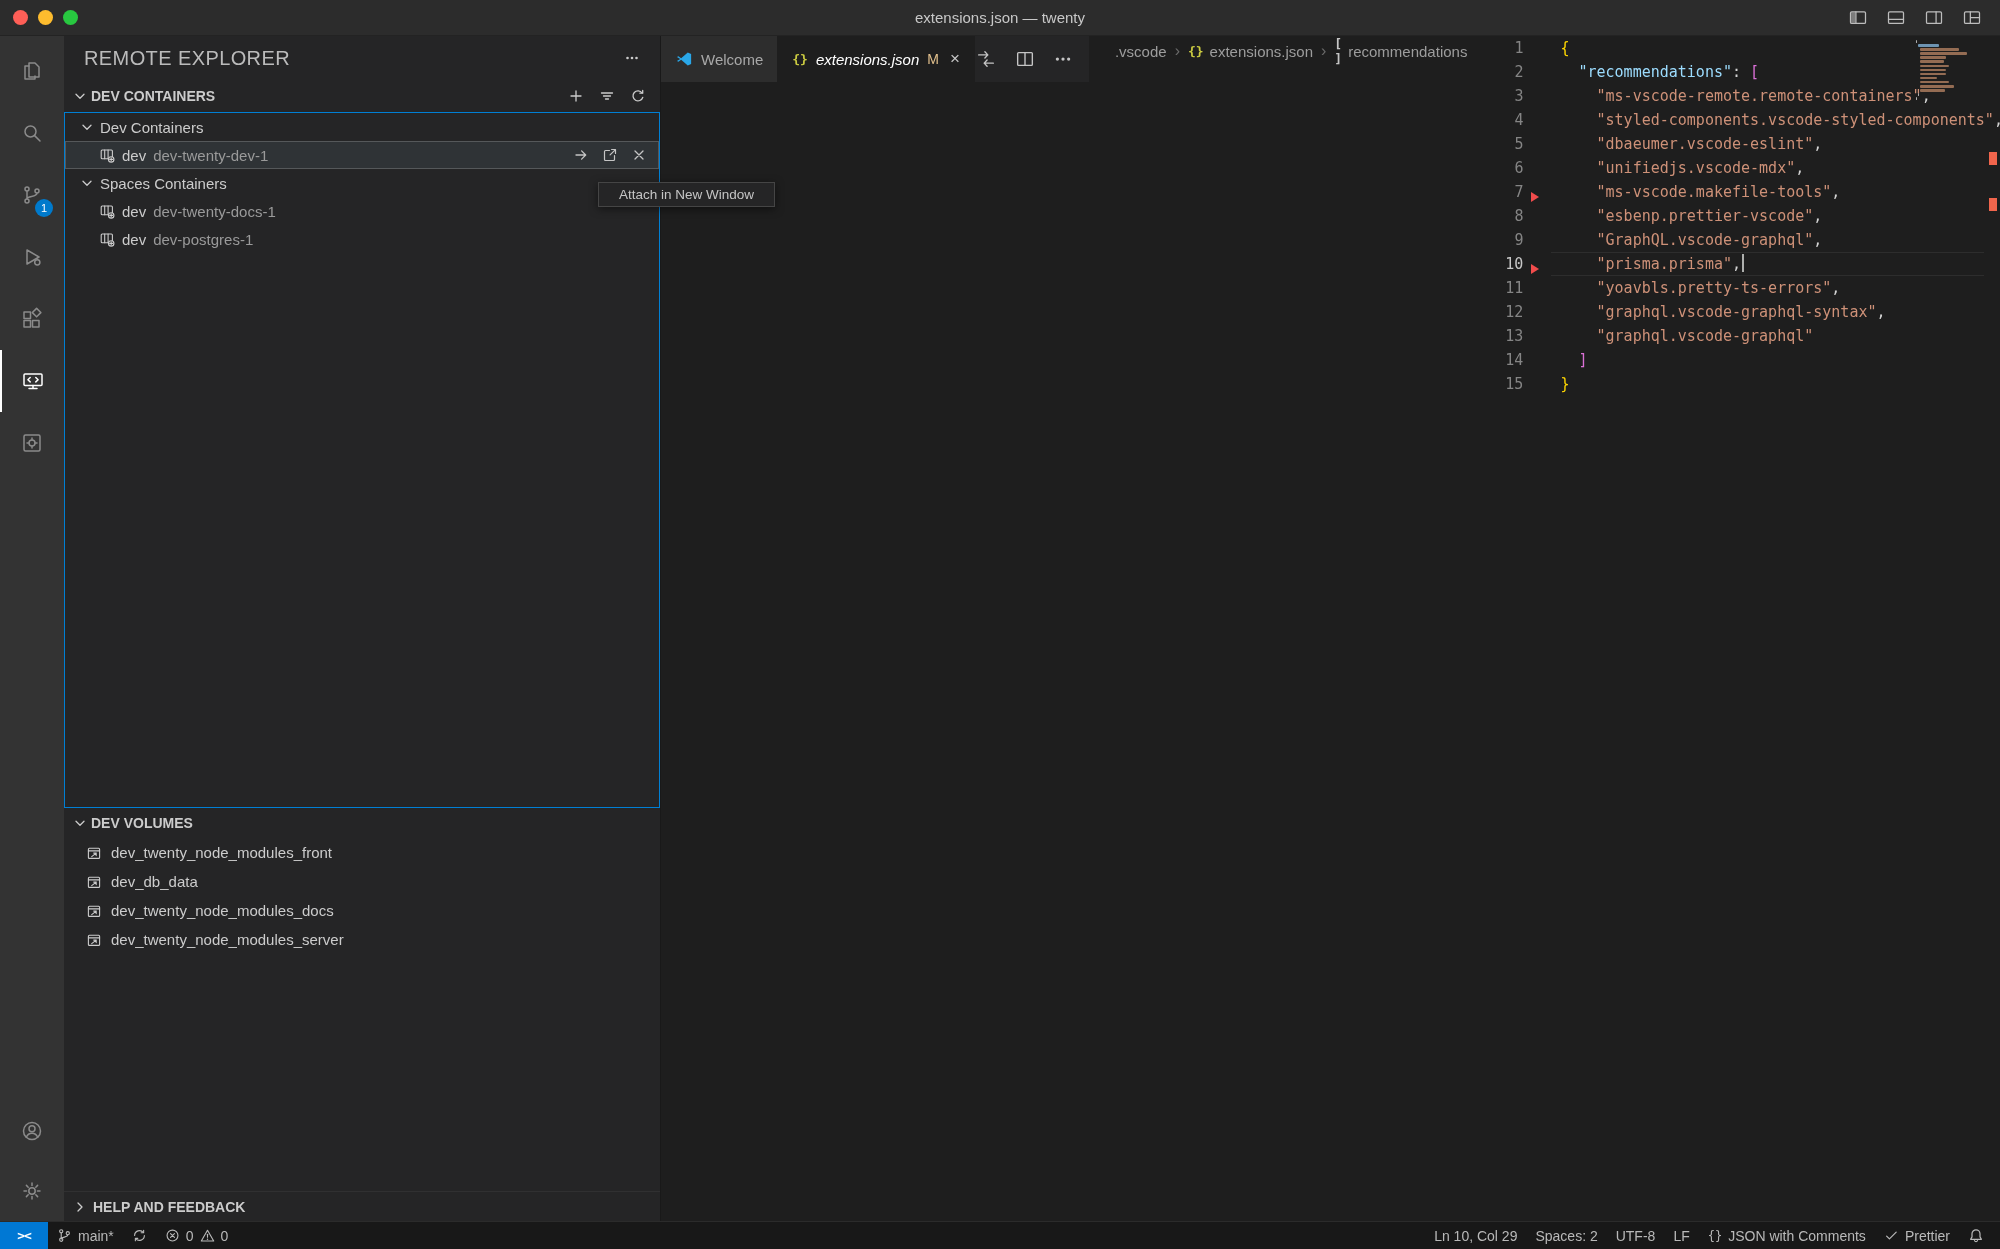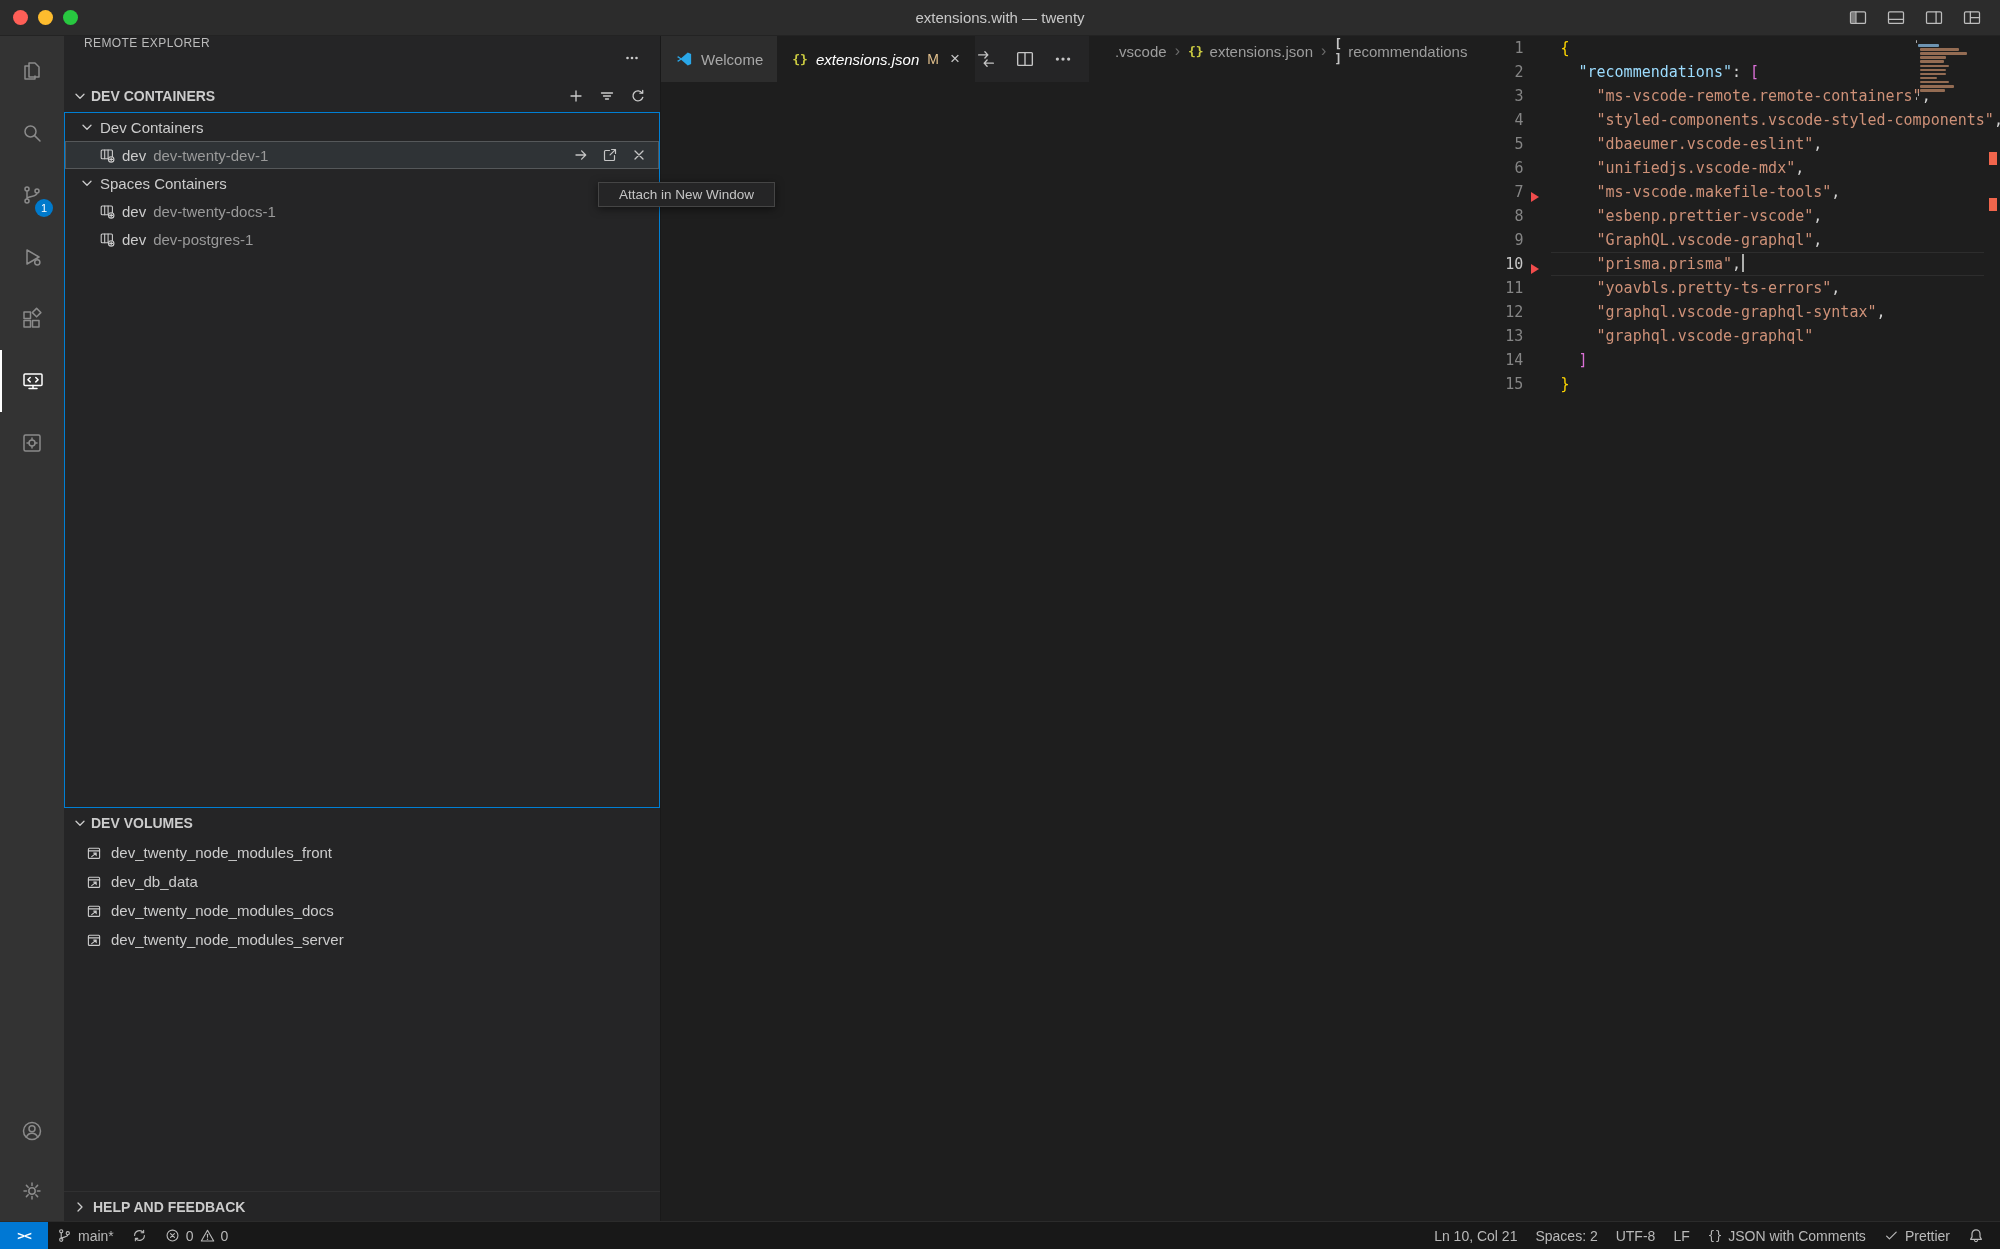--- a/index.html
+++ b/index.html
@@ -24,21 +24,21 @@
   
   .activitybar{width:64px;flex:0 0 64px;background:#333333;display:flex;flex-direction:column;align-items:center;padding-top:4px}
   .ab-item{width:64px;height:62px;display:flex;align-items:center;justify-content:center;color:#8b8b8b;position:relative;cursor:pointer}
   .ab-item.active{color:#ffffff;border-left:2px solid #ffffff}
   .badge{position:absolute;right:11px;bottom:9px;min-width:18px;height:18px;border-radius:9px;background:#007acc;color:#fff;font-size:11px;display:flex;align-items:center;justify-content:center;padding:0 4px}
   .ab-spacer{flex:1}
   .ab-bottom{width:64px;height:60px;display:flex;align-items:center;justify-content:center;color:#8b8b8b;cursor:pointer}
 
   
   .sidebar{width:596px;flex:0 0 596px;background:#252526;position:relative}
-  .sidebar-title-row{height:44px;display:flex;padding:0 20px;color:#bbbbbb;font-size:12px;letter-spacing:.4px}
+  .sidebar-title-row{height:44px;display:flex;align-items:center;padding:0 20px;color:#bbbbbb;font-size:20px;letter-spacing:.4px}
   .sidebar-title-row .more{margin-left:auto;color:#cccccc;cursor:pointer}
   .dc-header{height:32px;display:flex;align-items:center;padding:0 14px 0 8px;color:#cccccc;font-weight:700;font-size:14px;gap:3px}
   .dc-actions{margin-left:auto;display:flex;gap:15px;color:#cccccc}
   .tree-focus{position:absolute;left:0;top:76px;width:596px;height:696px;border:1px solid #007fd4;overflow:hidden}
   .row{height:28px;display:flex;align-items:center;font-size:15px;color:#cccccc;position:relative;cursor:pointer}
   .row.group{padding-left:14px;gap:5px}
   .row.item{padding-left:34px;gap:7px}
   .desc{color:#9a9a9a}
   .row.hovered{background:#2f3336;outline:1px solid #55585a;outline-offset:-1px}
   .row-actions{margin-left:auto;display:flex;gap:13px;padding-right:12px;color:#c5c5c5}
@@ -91,21 +91,21 @@
 <body>
 
 <div class="window">
 
   <header class="titlebar">
     <div class="traffic">
       <span class="light red"></span>
       <span class="light yellow"></span>
       <span class="light green"></span>
     </div>
-    <div class="window-title">extensions.with — twenty</div>
+    <div class="window-title">extensions.json — twenty</div>
     <div class="tb-actions">
       <span class="ic">
           <svg width="20" height="20" viewBox="0 0 24 24" fill="none" stroke="currentColor" stroke-width="1.5">
             <rect x="3" y="4.5" width="18" height="14" rx="1.5"></rect>
             <path d="M9.5 4.5v14"></path>
             <rect x="3.8" y="5.3" width="5" height="12.4" fill="currentColor" stroke="none" opacity=".55"></rect>
           </svg>
         </span>
       <span class="ic">
           <svg width="20" height="20" viewBox="0 0 24 24" fill="none" stroke="currentColor" stroke-width="1.5">
@@ -527,21 +527,21 @@
       <span class="ic">
           <svg width="15" height="15" viewBox="0 0 16 16" fill="none" stroke="currentColor" stroke-width="1.2">
             <path d="M8 2.4L14.6 13.8H1.4z"></path>
             <path d="M8 6.6v3.2"></path>
             <circle cx="8" cy="11.9" r=".8" fill="currentColor" stroke="none"></circle>
           </svg>
         </span>
       <span>0</span>
     </div>
     <div class="sb-right">
-      <div class="sb-item">Ln 10, Col 21</div>
+      <div class="sb-item">Ln 10, Col 29</div>
       <div class="sb-item">Spaces: 2</div>
       <div class="sb-item">UTF-8</div>
       <div class="sb-item">LF</div>
       <div class="sb-item">
         <span class="braces-glyph">{}</span>
         <span>JSON with Comments</span>
       </div>
       <div class="sb-item">
         <span class="ic">
             <svg width="15" height="15" viewBox="0 0 16 16" fill="none" stroke="currentColor" stroke-width="1.3">

